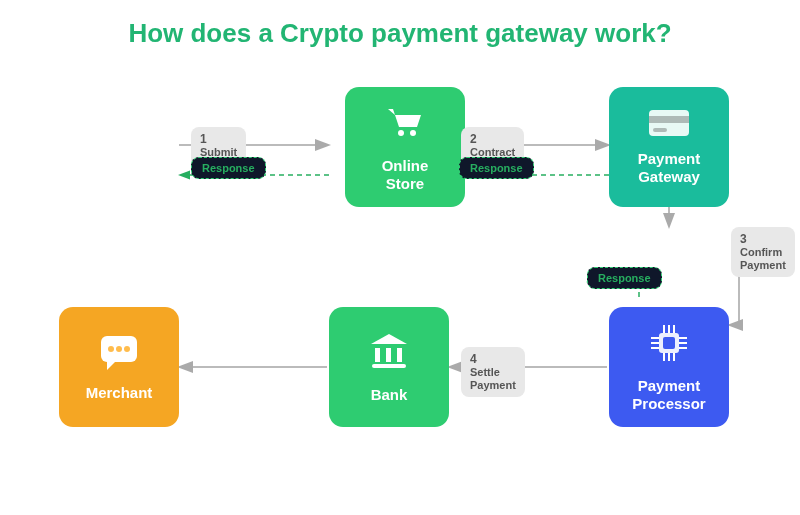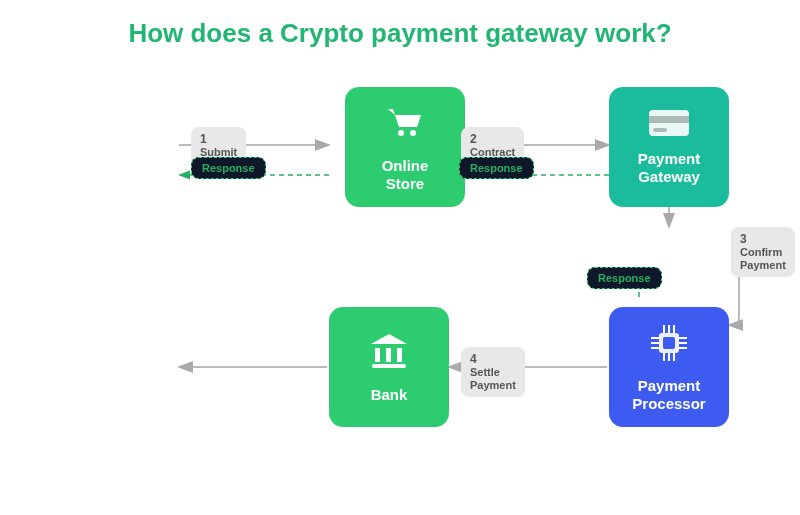--- a/index.html
+++ b/index.html
@@ -167,20 +167,32 @@
       <div class="box-icon">
         <svg width="44" height="30" viewBox="0 0 44 30" fill="white">
           <rect x="2" y="2" width="40" height="26" rx="4" fill="white" opacity="0.9"></rect>
           <rect x="2" y="8" width="40" height="7" fill="rgba(0,0,0,0.25)"></rect>
           <rect x="6" y="20" width="14" height="4" rx="2" fill="rgba(0,0,0,0.25)"></rect>
         </svg>
       </div>
       <div class="box-label">Payment<br>Gateway</div>
     </div>
 
+    <div class="box box-lg box-yellow box-merchant">
+      <div class="box-icon">
+        <svg width="44" height="40" viewBox="0 0 44 40" fill="white">
+          <rect x="4" y="4" width="36" height="26" rx="6"></rect>
+          <polygon points="10,30 10,38 18,30"></polygon>
+          <circle cx="14" cy="17" r="3" fill="rgba(255,160,0,0.7)"></circle>
+          <circle cx="22" cy="17" r="3" fill="rgba(255,160,0,0.7)"></circle>
+          <circle cx="30" cy="17" r="3" fill="rgba(255,160,0,0.7)"></circle>
+        </svg>
+      </div>
+      <div class="box-label">Merchant</div>
+    </div>
 
     <div class="box box-lg box-green box-bank">
       <div class="box-icon">
         <svg width="44" height="44" viewBox="0 0 44 44" fill="white">
           <polygon points="22,4 40,14 4,14"></polygon>
           <rect x="8" y="18" width="5" height="14"></rect>
           <rect x="19" y="18" width="5" height="14"></rect>
           <rect x="30" y="18" width="5" height="14"></rect>
           <rect x="5" y="34" width="34" height="4" rx="2"></rect>
         </svg>

